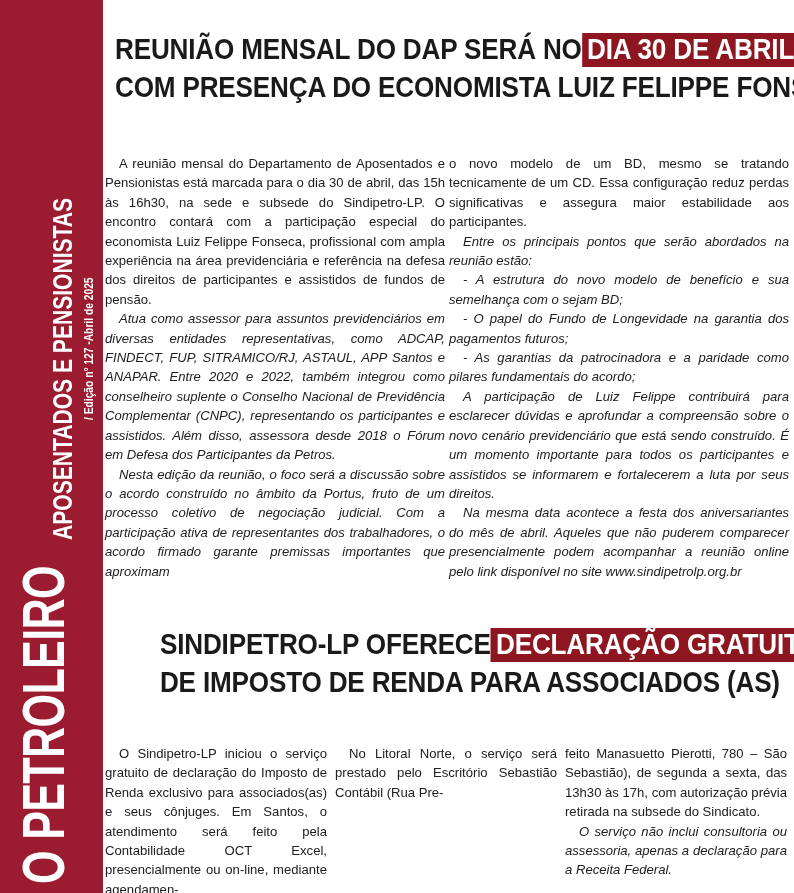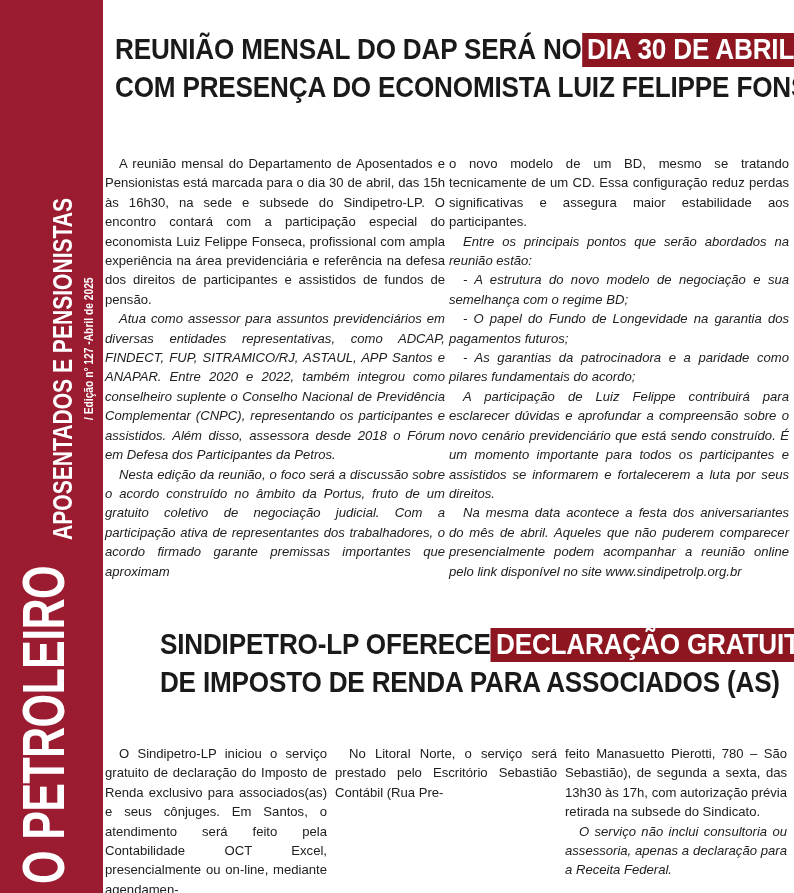--- a/index.html
+++ b/index.html
@@ -164,27 +164,27 @@
   <div class="headline-block" style="position:absolute;left:0;top:33px;width:691px;">
     <div class="headline-line"><span>REUNIÃO MENSAL DO DAP SERÁ NO</span><span class="hl-box">DIA 30 DE ABRIL</span></div>
     <div class="headline-line" style="margin-top:4px;">COM PRESENÇA DO ECONOMISTA LUIZ FELIPPE FONSECA</div>
   </div>
 
   <div id="article1">
 
     <div class="col2">
       <p class="body">A reunião mensal do Departamento de Aposentados e Pensionistas está marcada para o dia 30 de abril, das 15h às 16h30, na sede e subsede do Sindipetro-LP. O encontro contará com a participação especial do economista Luiz Felippe Fonseca, profissional com ampla experiência na área previdenciária e referência na defesa dos direitos de participantes e assistidos de fundos de pensão.</p>
       <p class="body">Atua como assessor para assuntos previdenciários em diversas entidades representativas, como ADCAP, FINDECT, FUP, SITRAMICO/RJ, ASTAUL, APP Santos e ANAPAR. Entre 2020 e 2022, também integrou como conselheiro suplente o Conselho Nacional de Previdência Complementar (CNPC), representando os participantes e assistidos. Além disso, assessora desde 2018 o Fórum em Defesa dos Participantes da Petros.</p>
-      <p class="body">Nesta edição da reunião, o foco será a discussão sobre o acordo construído no âmbito da Portus, fruto de um gratuito coletivo de negociação judicial. Com a participação ativa de representantes dos trabalhadores, o acordo firmado garante premissas importantes que aproximam</p>
+      <p class="body">Nesta edição da reunião, o foco será a discussão sobre o acordo construído no âmbito da Portus, fruto de um processo coletivo de negociação judicial. Com a participação ativa de representantes dos trabalhadores, o acordo firmado garante premissas importantes que aproximam</p>
     </div>
 
     <div class="col2">
       <p class="body noindent">o novo modelo de um BD, mesmo se tratando tecnicamente de um CD. Essa configuração reduz perdas significativas e assegura maior estabilidade aos participantes.</p>
       <p class="body">Entre os principais pontos que serão abordados na reunião estão:</p>
-      <p class="body spacer">- A estrutura do novo modelo de negociação e sua semelhança com o regime BD;</p>
+      <p class="body spacer">- A estrutura do novo modelo de benefício e sua semelhança com o sejam BD;</p>
       <p class="body">- O papel do Fundo de Longevidade na garantia dos pagamentos futuros;</p>
       <p class="body">- As garantias da patrocinadora e a paridade como pilares fundamentais do acordo;</p>
       <p class="body spacer">A participação de Luiz Felippe contribuirá para esclarecer dúvidas e aprofundar a compreensão sobre o novo cenário previdenciário que está sendo construído. É um momento importante para todos os participantes e assistidos se informarem e fortalecerem a luta por seus direitos.</p>
       <p class="body">Na mesma data acontece a festa dos aniversariantes do mês de abril. Aqueles que não puderem comparecer presencialmente podem acompanhar a reunião online pelo link disponível no site www.sindipetrolp.org.br</p>
     </div>
 
   </div>
 
   <div class="headline-block" style="position:absolute;left:0;top:628px;width:691px;text-align:center;">
     <div class="headline-line centered"><span>SINDIPETRO-LP OFERECE</span><span class="hl-box">DECLARAÇÃO GRATUITA</span></div>

